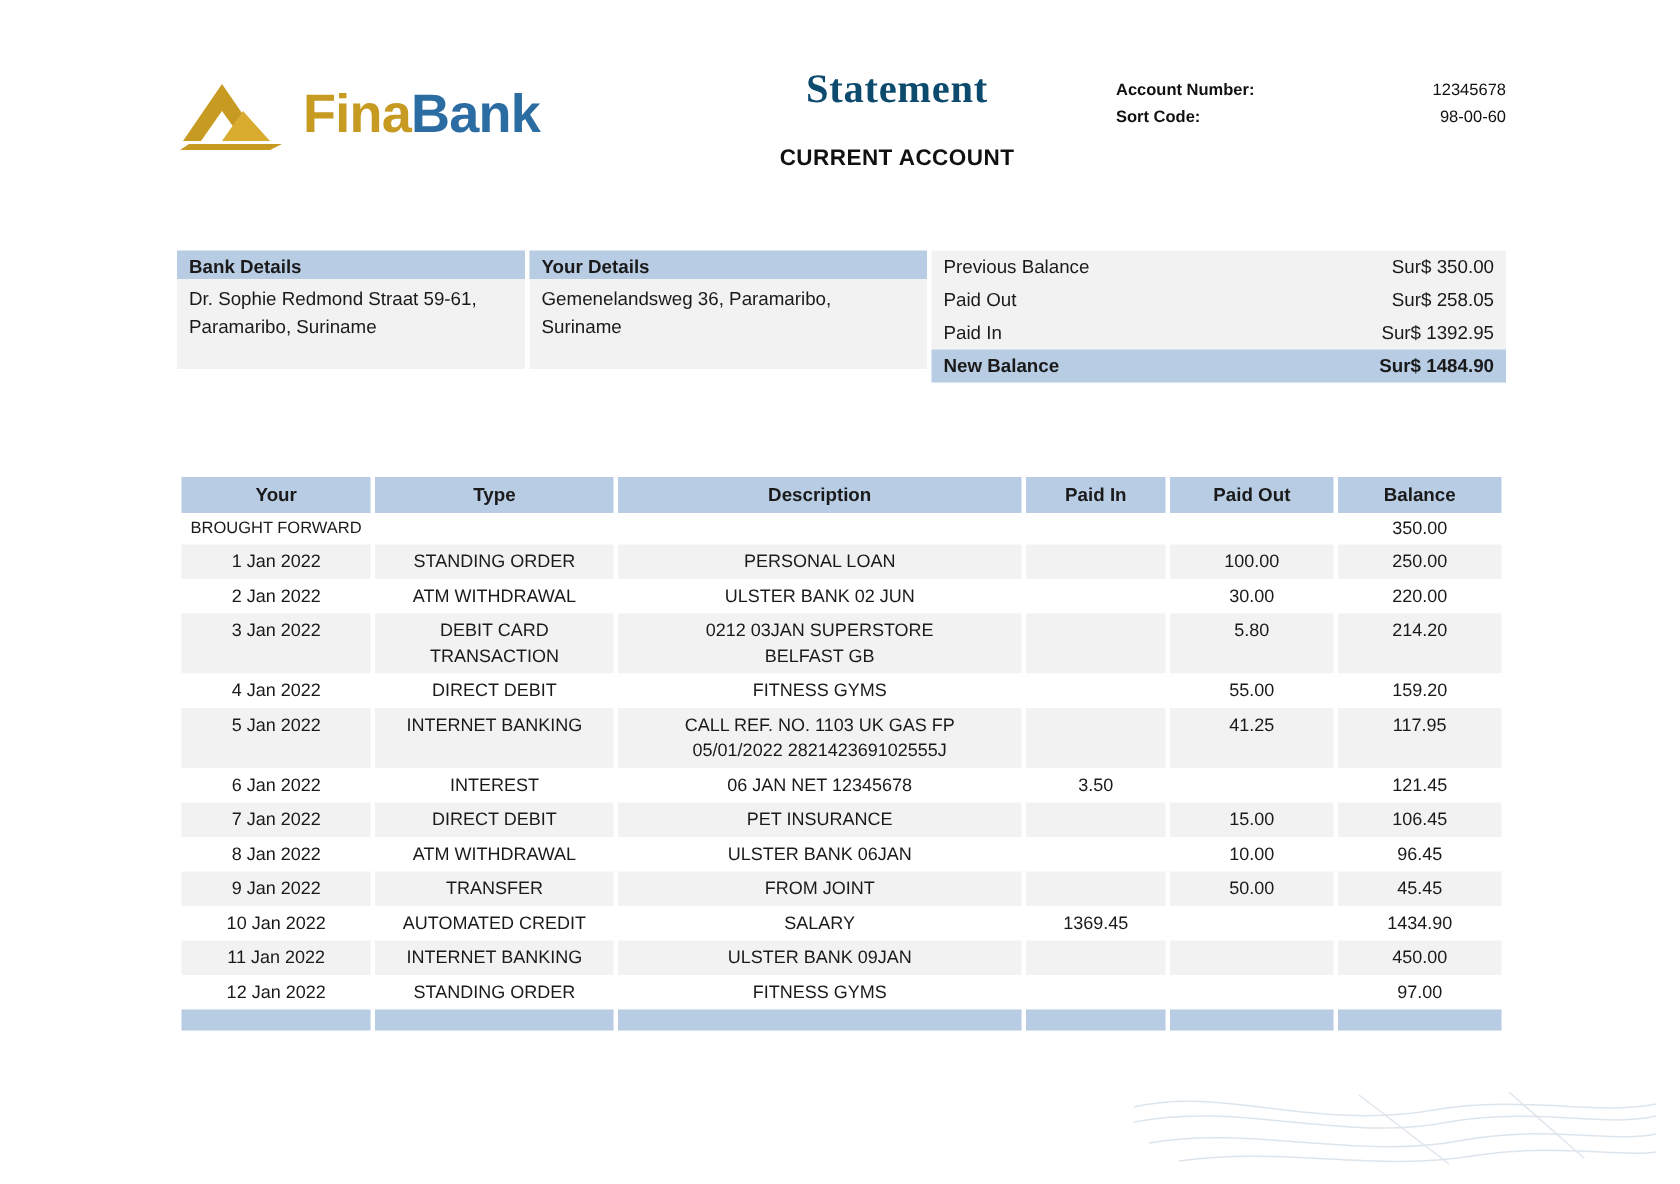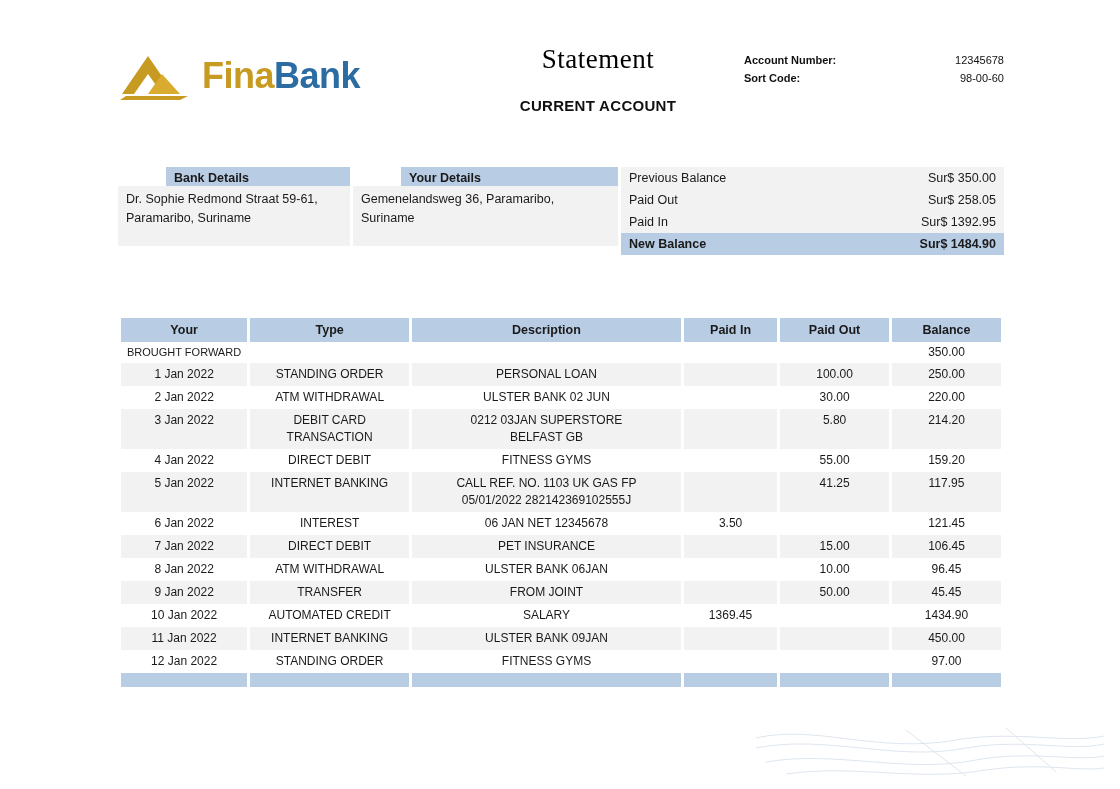--- a/index.html
+++ b/index.html
@@ -55,22 +55,22 @@
 
   .title-block {
     position: absolute;
     left: 330px;
     top: 0;
     width: 300px;
     text-align: center;
   }
   .doc-title {
     font-size: 27px;
-    font-weight: normal;
-    color: #000000;
+    font-weight: bold;
+    color: #0c4a6e;
     font-family: "Liberation Serif", serif;
     letter-spacing: 0.5px;
   }
   .doc-subtitle {
     margin-top: 22px;
     font-size: 15px;
     font-weight: bold;
     color: #111;
     letter-spacing: 0.3px;
   }
@@ -113,21 +113,20 @@
 
   .panel-head {
     background: #b8cce4;
     font-weight: bold;
     padding: 4px 8px;
     height: 19px;
     box-sizing: border-box;
     line-height: 15px;
     display: flex;
     justify-content: space-between;
-    margin-left: 48px;
   }
   .panel-body {
     background: #f2f2f2;
     padding: 4px 8px 8px 8px;
     line-height: 19px;
     min-height: 60px;
     box-sizing: border-box;
   }
   .panel.period .panel-body {
     padding: 0;

